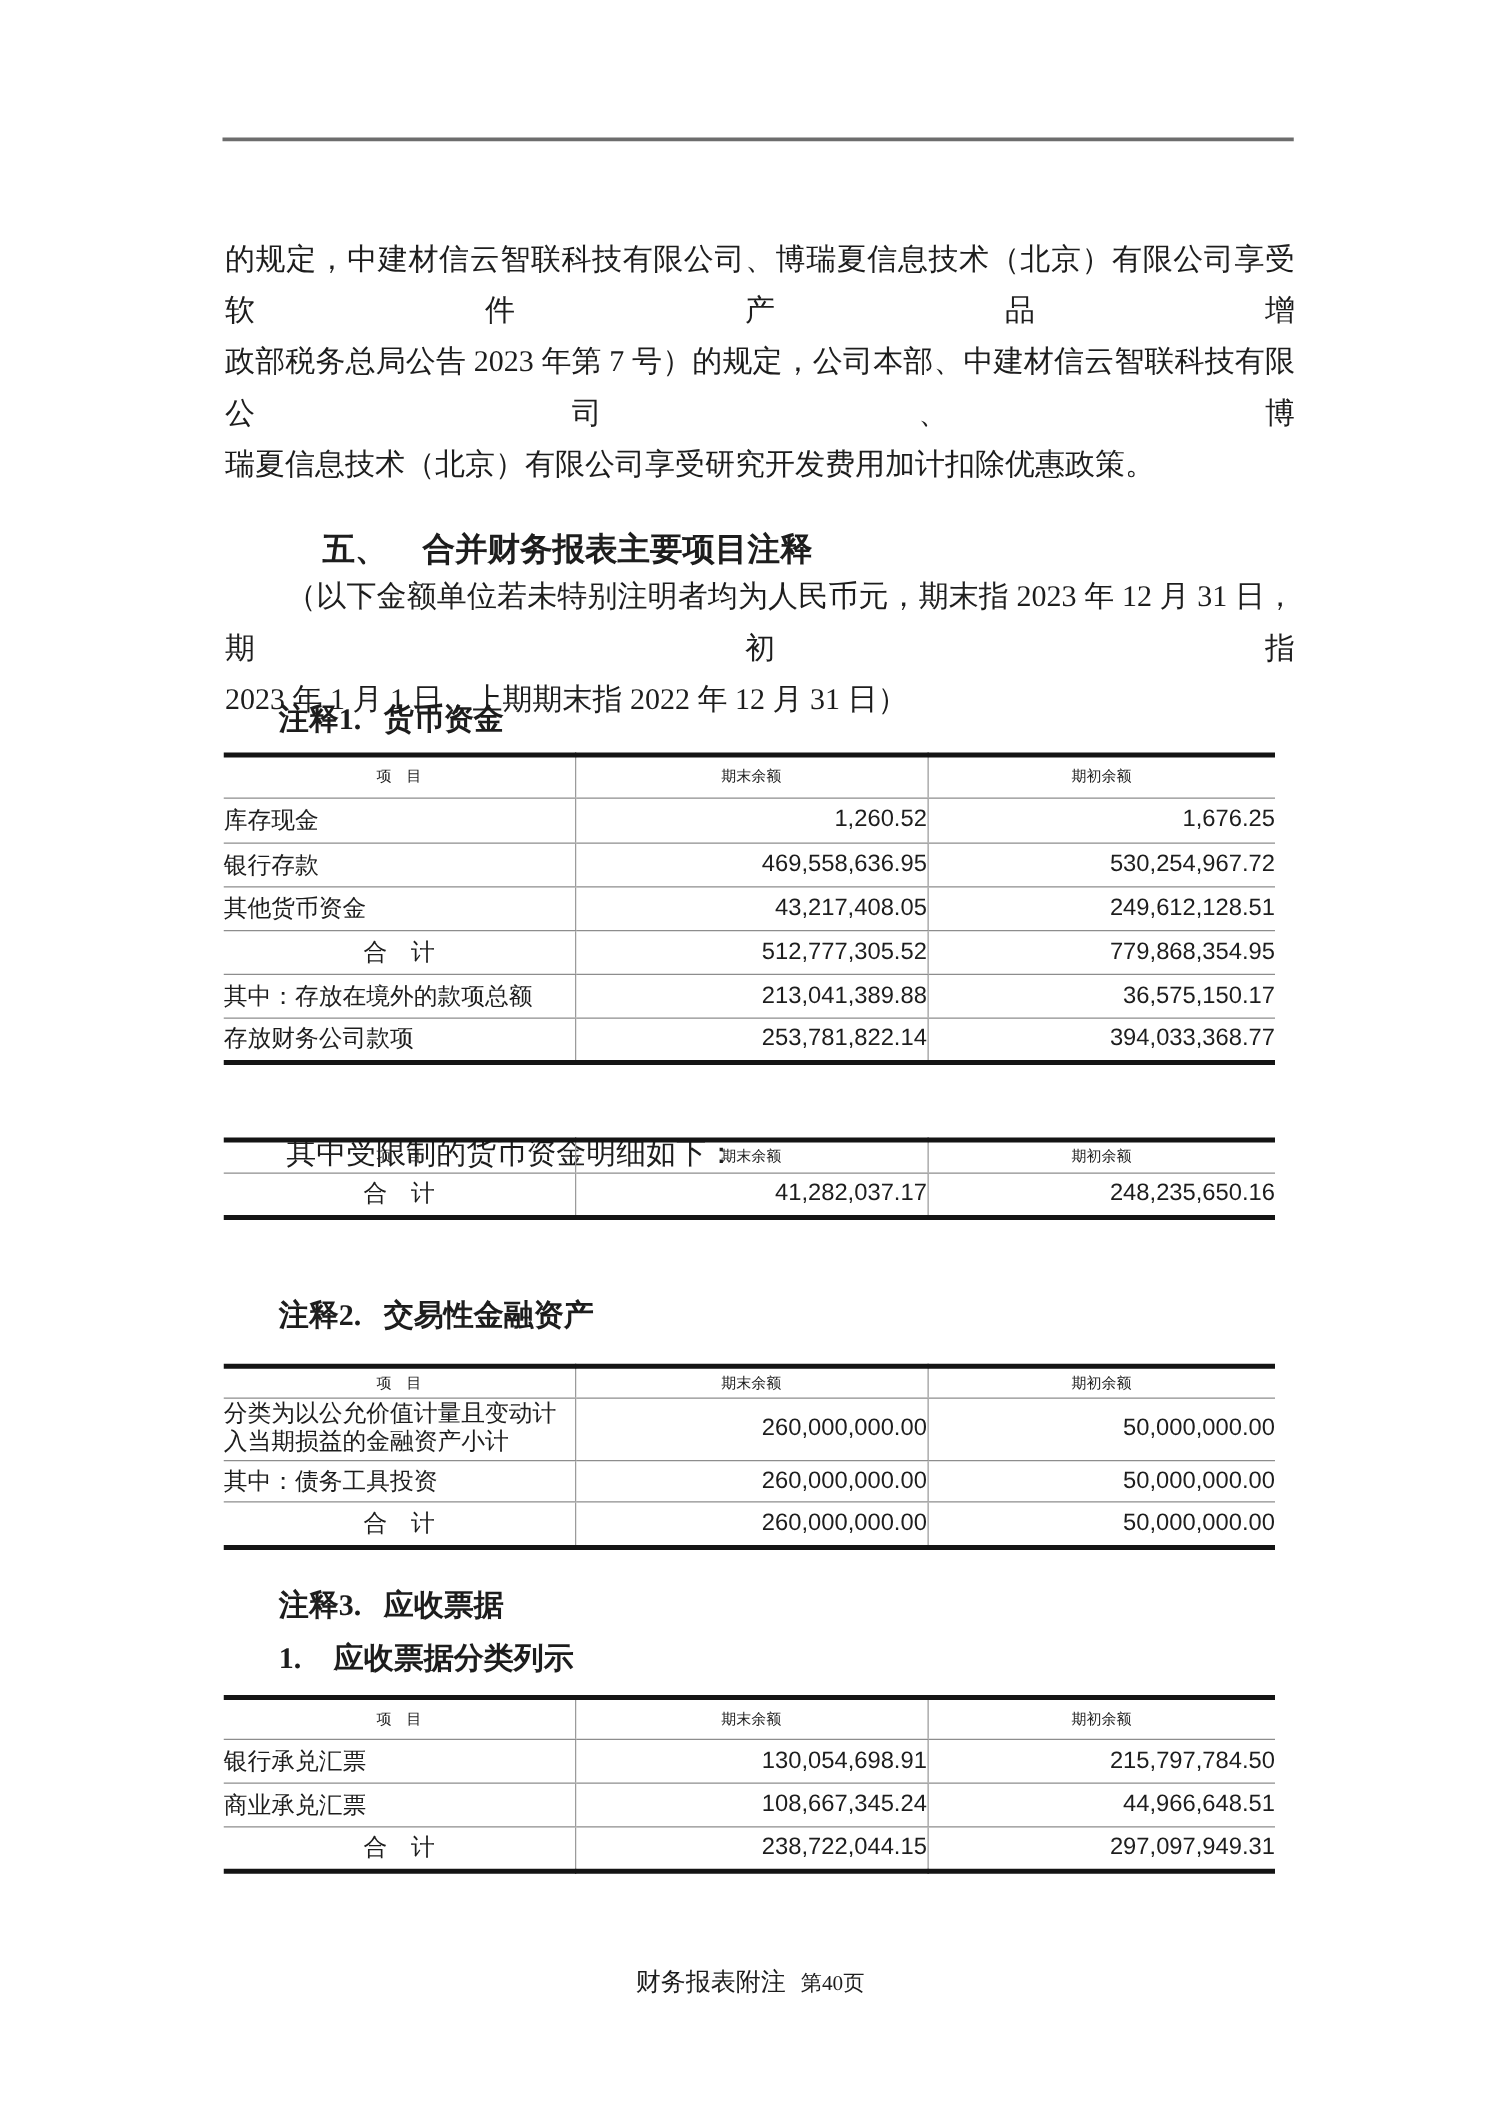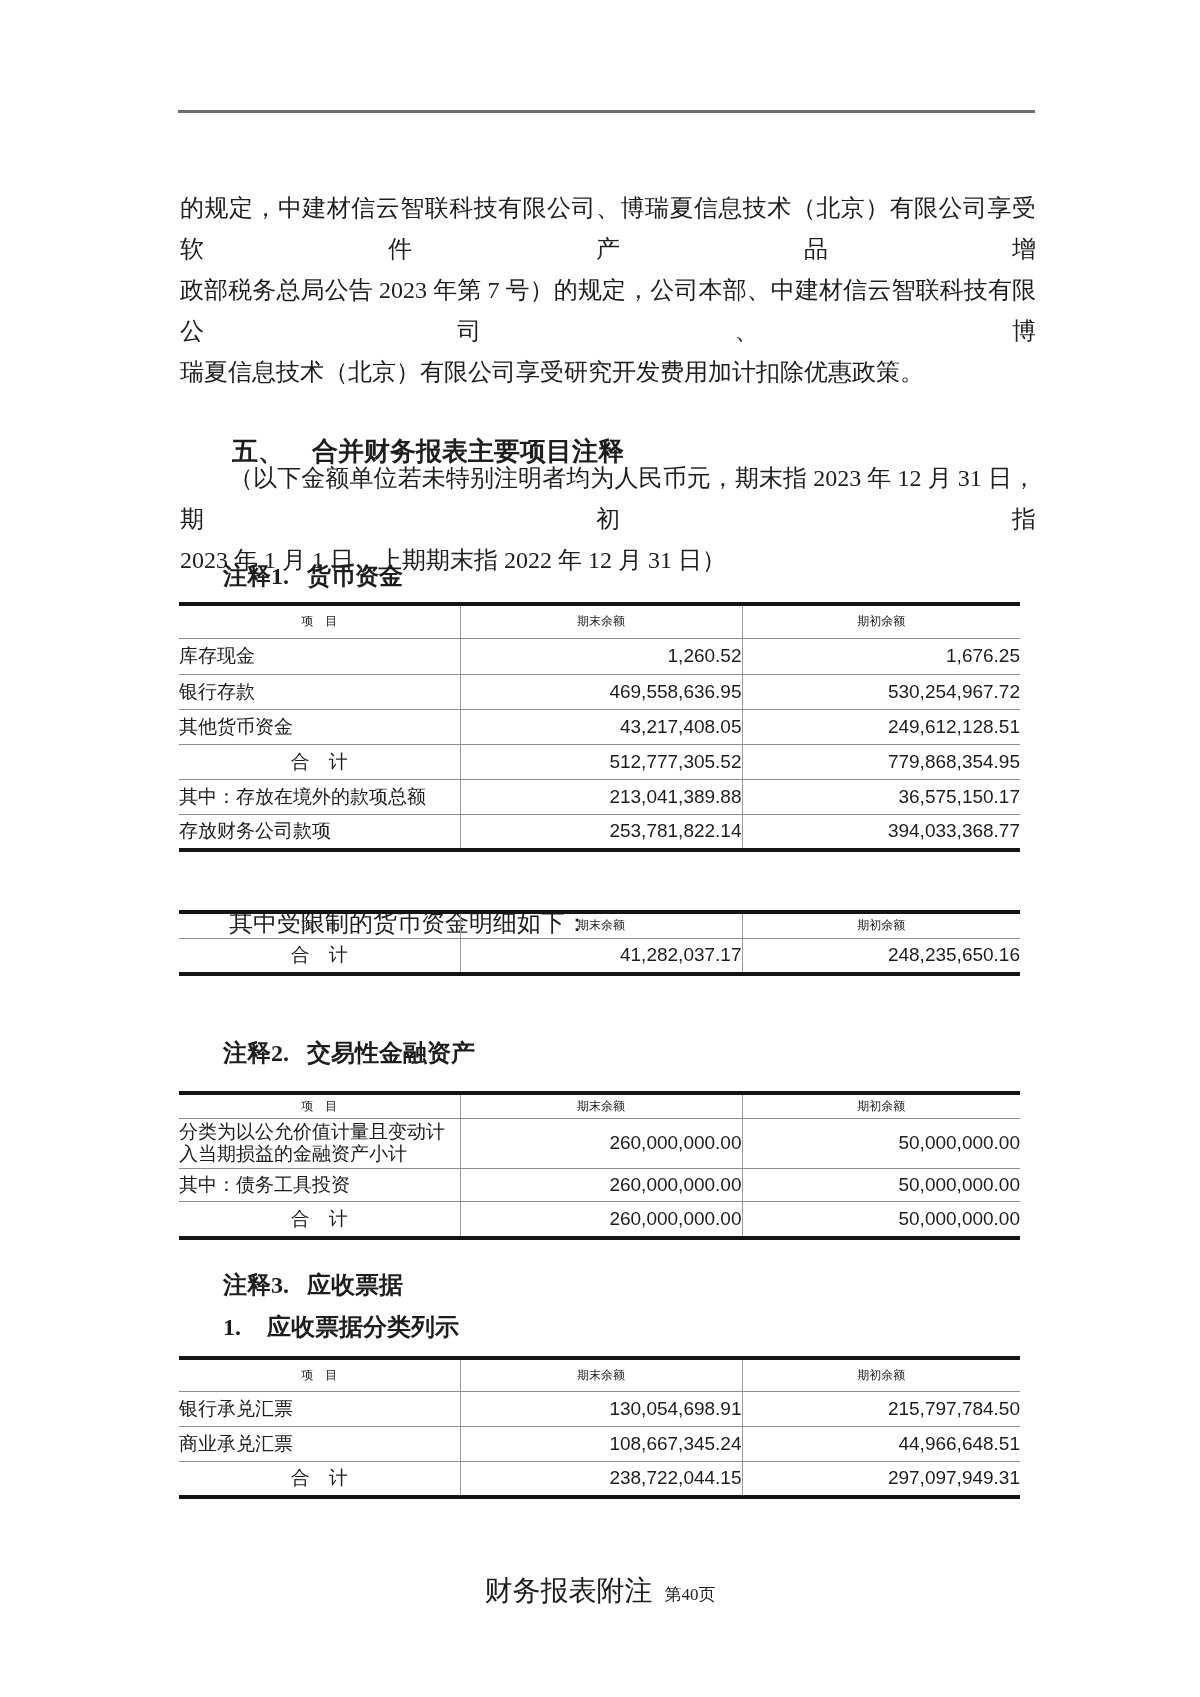--- a/index.html
+++ b/index.html
@@ -37,38 +37,38 @@
   td.lab{text-align:left;padding-left:14px;}
   td.lab-c{text-align:center;}
   td.lab-i68{text-align:left;padding-left:68px;}
   td.lab-i58{text-align:left;padding-left:58px;}
   td.val{
     font-family:"Liberation Sans","DejaVu Sans",sans-serif;font-size:18px;
     text-align:right;padding-right:10px;
   }
   .wrap2 div{line-height:22px;}
   .footer{top:1572px;left:0;width:1200px;text-align:center;}
-  .footer .doc{font-size:28px;}
+  .footer .doc{font-size:20px;}
   .footer .pg{font-size:17px;margin-left:12px;}
 </style>
 </head>
 <body>
 
 <div class="abs rule"></div>
 
 <div class="abs para" style="top:188px;">
   <span class="pline just">的规定，中建材信云智联科技有限公司、博瑞夏信息技术（北京）有限公司享受软件产品增</span>
 </div>
 
 <div class="abs para" style="top:270px;">
   <span class="pline just">政部税务总局公告 2023 年第 7 号）的规定，公司本部、中建材信云智联科技有限公司、博</span>
   <span class="pline">瑞夏信息技术（北京）有限公司享受研究开发费用加计扣除优惠政策。</span>
 </div>
 
-<div class="abs h-main" style="top:432px;">
+<div class="abs h-main" style="top:420px;margin-left:26px;">
   <span>五、</span><span class="ttl">合并财务报表主要项目注释</span>
 </div>
 
 <div class="abs para" style="top:458px;">
   <span class="pline just ind49">（以下金额单位若未特别注明者均为人民币元，期末指 2023 年 12 月 31 日，期初指</span>
   <span class="pline">2023 年 1 月 1 日，上期期末指 2022 年 12 月 31 日）</span>
 </div>
 
 <div class="abs h-note" style="top:556px;">
   <span>注释1.</span><span class="ttl">货币资金</span>

